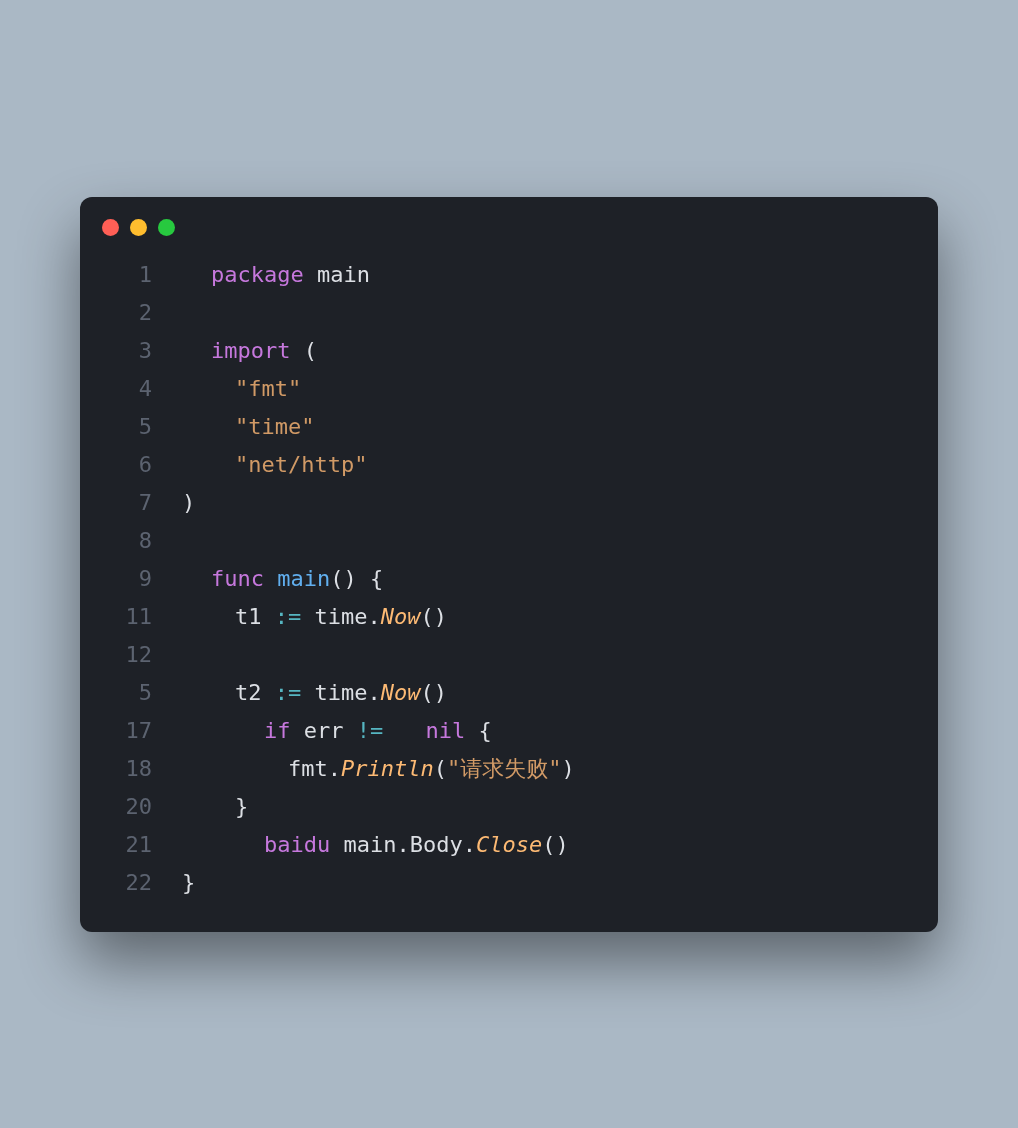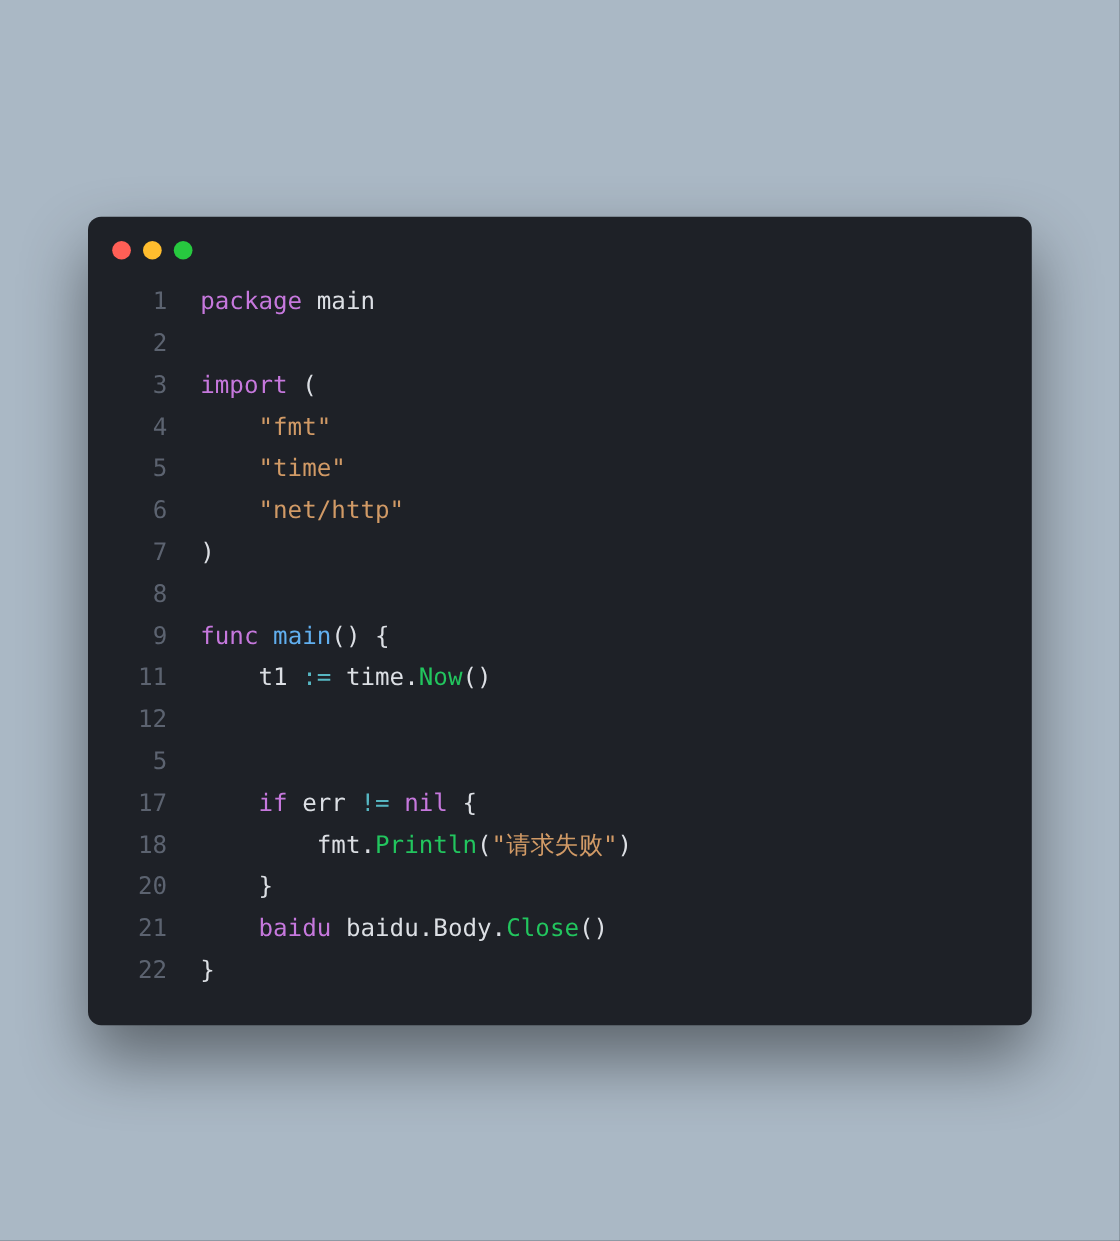--- a/index.html
+++ b/index.html
@@ -49,24 +49,24 @@
       width: 44px;
       text-align: right;
       color: #5c6370;
       margin-right: 30px;
       user-select: none;
       flex-shrink: 0;
     }
     .code {
       color: #dcdfe4;
     }
-    .kw { color: #c678dd; }
+    .kw { color: #c678dd; margin-left: 29px; }
     .str { color: #d19a66; }
     .fn { color: #61afef; }
-    .call { color: #22c55e; }
+    .call { color: #fdba74; font-style: italic; }
     .cyan { color: #56b6c2; }
     .plain { color: #dcdfe4; }
   </style>
 </head>
 <body>
 
 <div class="window">
   <div class="titlebar">
     <div class="dot red"></div>
     <div class="dot yellow"></div>
@@ -77,20 +77,20 @@
       <div class="line"><span class="ln">2</span><span class="code"></span></div>
       <div class="line"><span class="ln">3</span><span class="code"><span class="kw">import</span><span class="plain"> (</span></span></div>
       <div class="line"><span class="ln">4</span><span class="code"><span class="plain">    </span><span class="str">"fmt"</span></span></div>
       <div class="line"><span class="ln">5</span><span class="code"><span class="plain">    </span><span class="str">"time"</span></span></div>
       <div class="line"><span class="ln">6</span><span class="code"><span class="plain">    </span><span class="str">"net/http"</span></span></div>
       <div class="line"><span class="ln">7</span><span class="code"><span class="plain">)</span></span></div>
       <div class="line"><span class="ln">8</span><span class="code"></span></div>
       <div class="line"><span class="ln">9</span><span class="code"><span class="kw">func</span><span class="plain"> </span><span class="fn">main</span><span class="plain">() {</span></span></div>
       <div class="line"><span class="ln">11</span><span class="code"><span class="plain">    t1 </span><span class="cyan">:=</span><span class="plain"> time.</span><span class="call">Now</span><span class="plain">()</span></span></div>
       <div class="line"><span class="ln">12</span></div>
-      <div class="line"><span class="ln">5</span></div>
+      <div class="line"><span class="ln">5</span><span class="code"><span class="plain">    t2 </span><span class="cyan">:=</span><span class="plain"> time.</span><span class="call">Now</span><span class="plain">()</span></span></div>
       <div class="line"><span class="ln">17</span><span class="code"><span class="plain">    </span><span class="kw">if</span><span class="plain"> err </span><span class="cyan">!=</span><span class="plain"> </span><span class="kw">nil</span><span class="plain"> {</span></span></div>
       <div class="line"><span class="ln">18</span><span class="code"><span class="plain">        fmt.</span><span class="call">Println</span><span class="plain">(</span><span class="str">"请求失败"</span><span class="plain">)</span></span></div>
       <div class="line"><span class="ln">20</span><span class="code"><span class="plain">    }</span></span></div>
-      <div class="line"><span class="ln">21</span><span class="code"><span class="plain">    </span><span class="kw">baidu</span><span class="plain"> baidu.Body.</span><span class="call">Close</span><span class="plain">()</span></span></div>
+      <div class="line"><span class="ln">21</span><span class="code"><span class="plain">    </span><span class="kw">baidu</span><span class="plain"> main.Body.</span><span class="call">Close</span><span class="plain">()</span></span></div>
       <div class="line"><span class="ln">22</span><span class="code"><span class="plain">}</span></span></div>
     </div>
 </div>
 
 </body></html>

